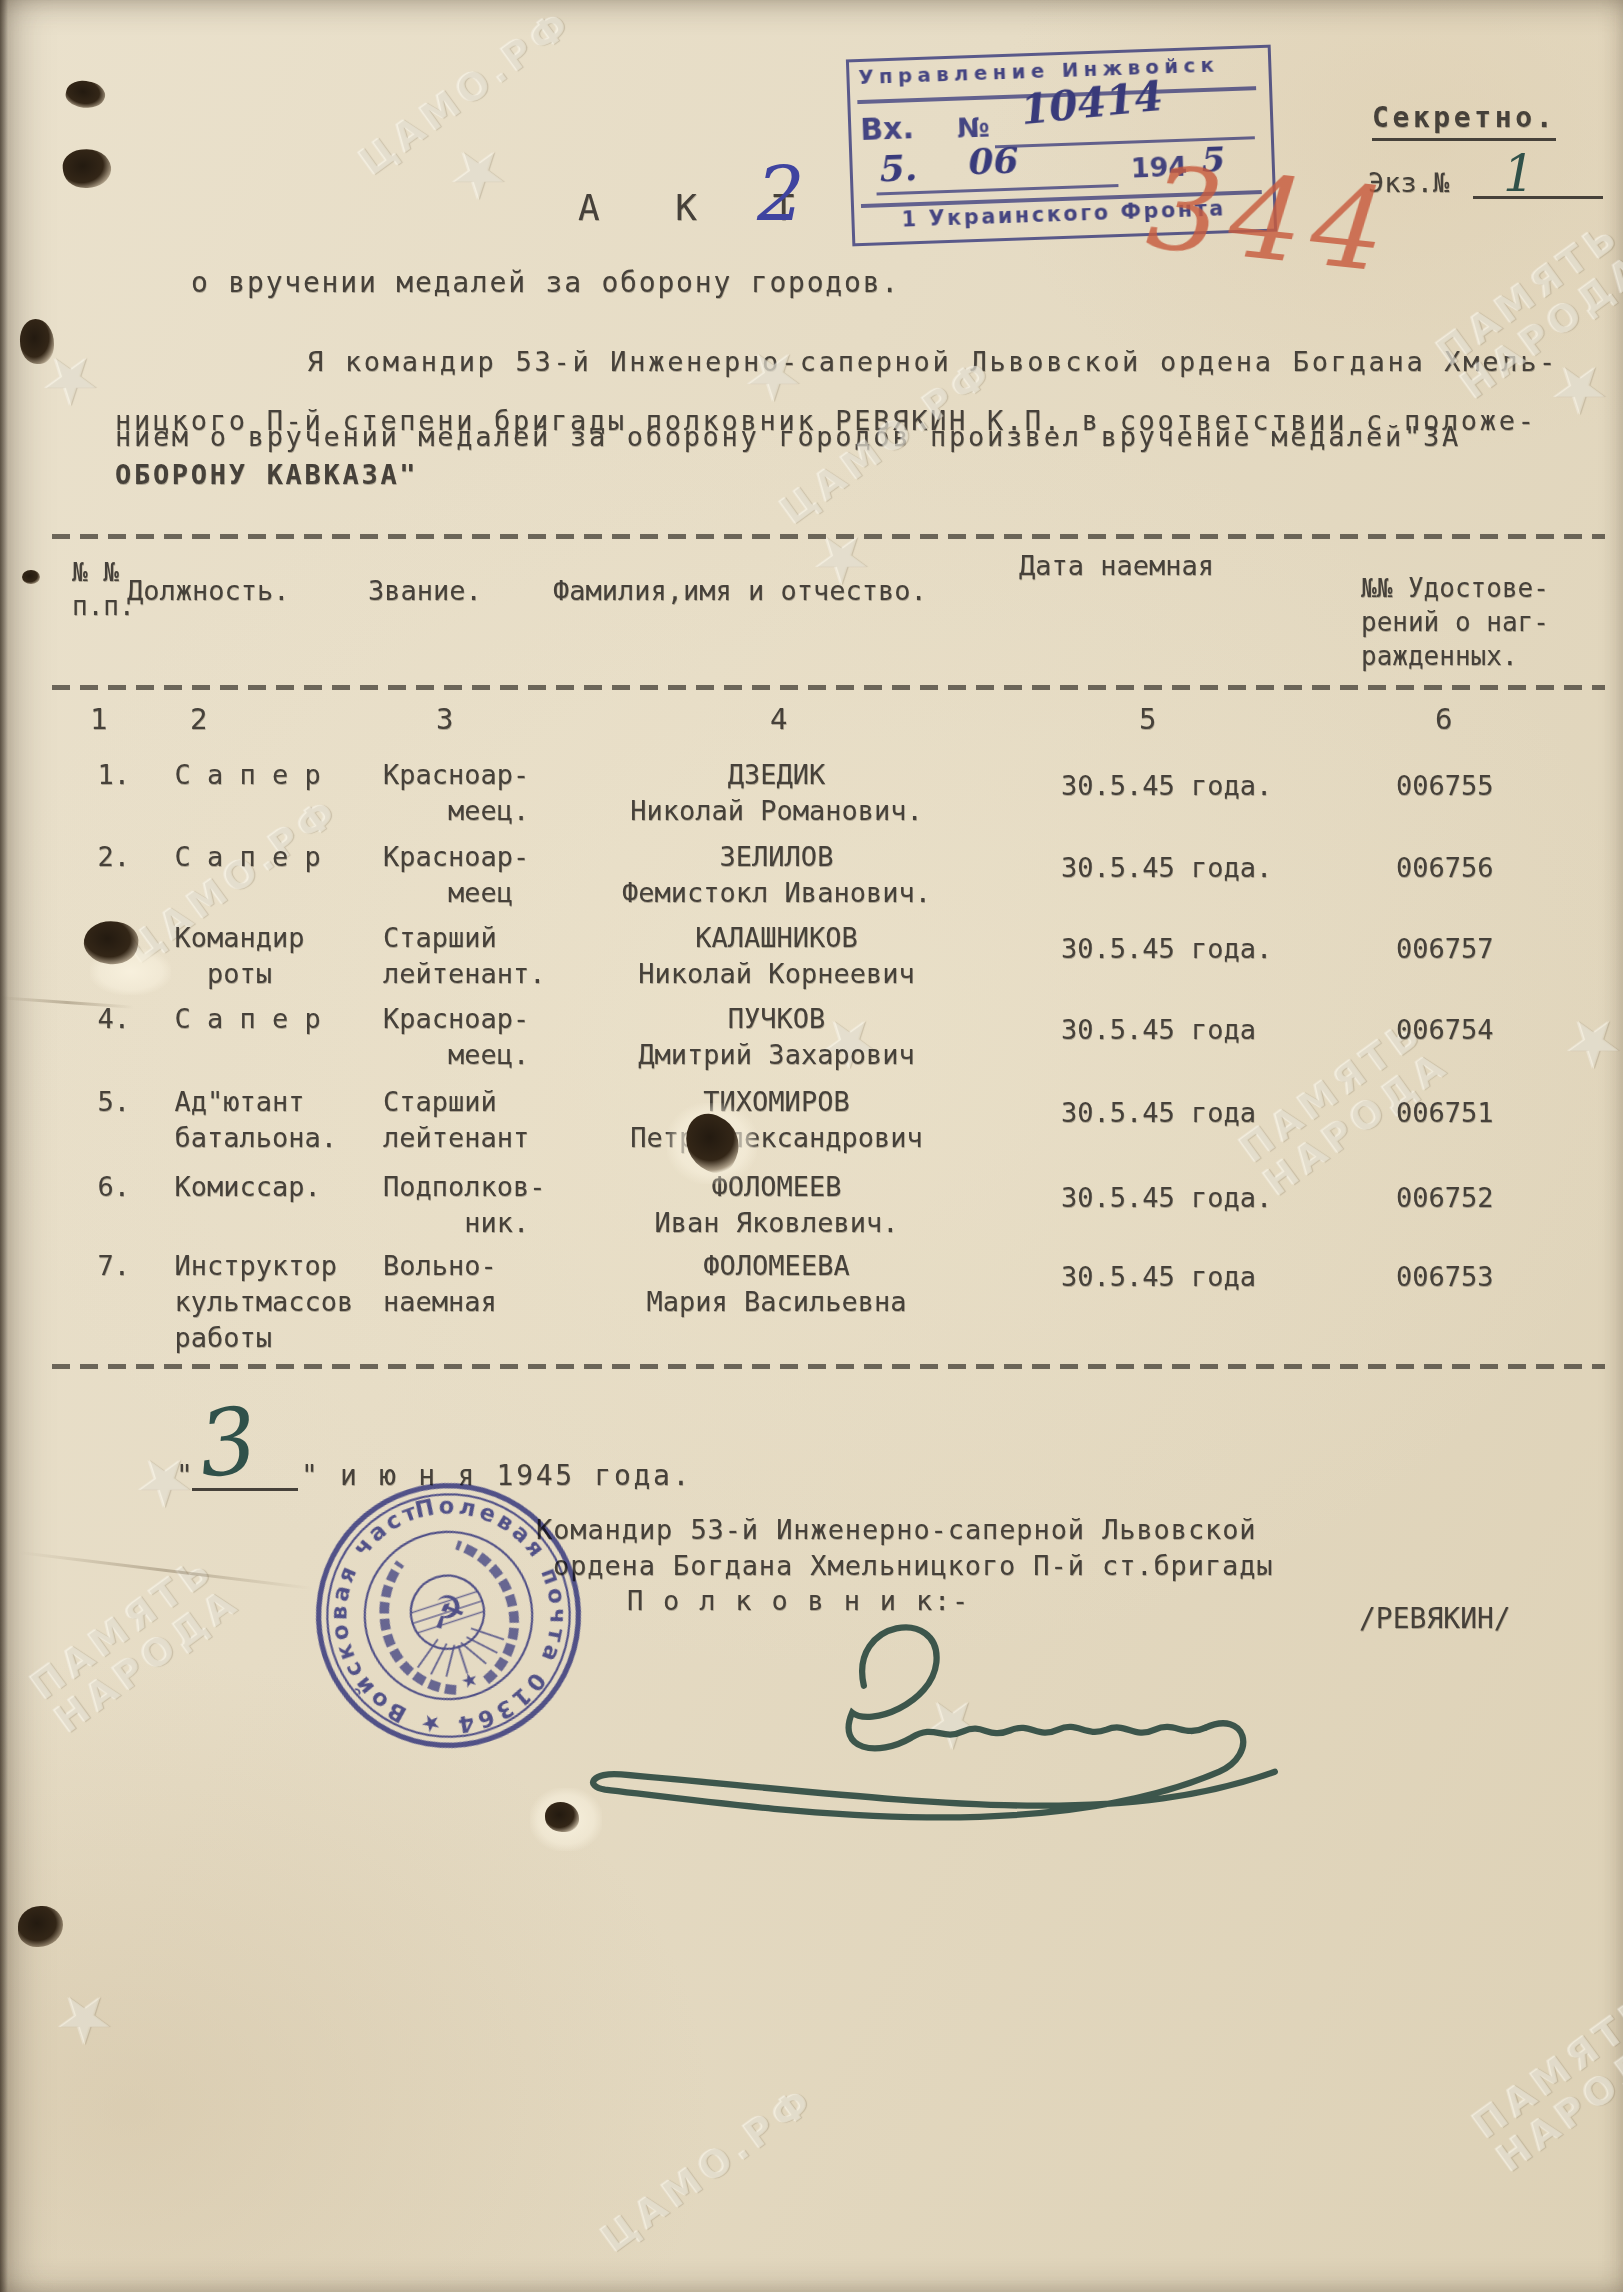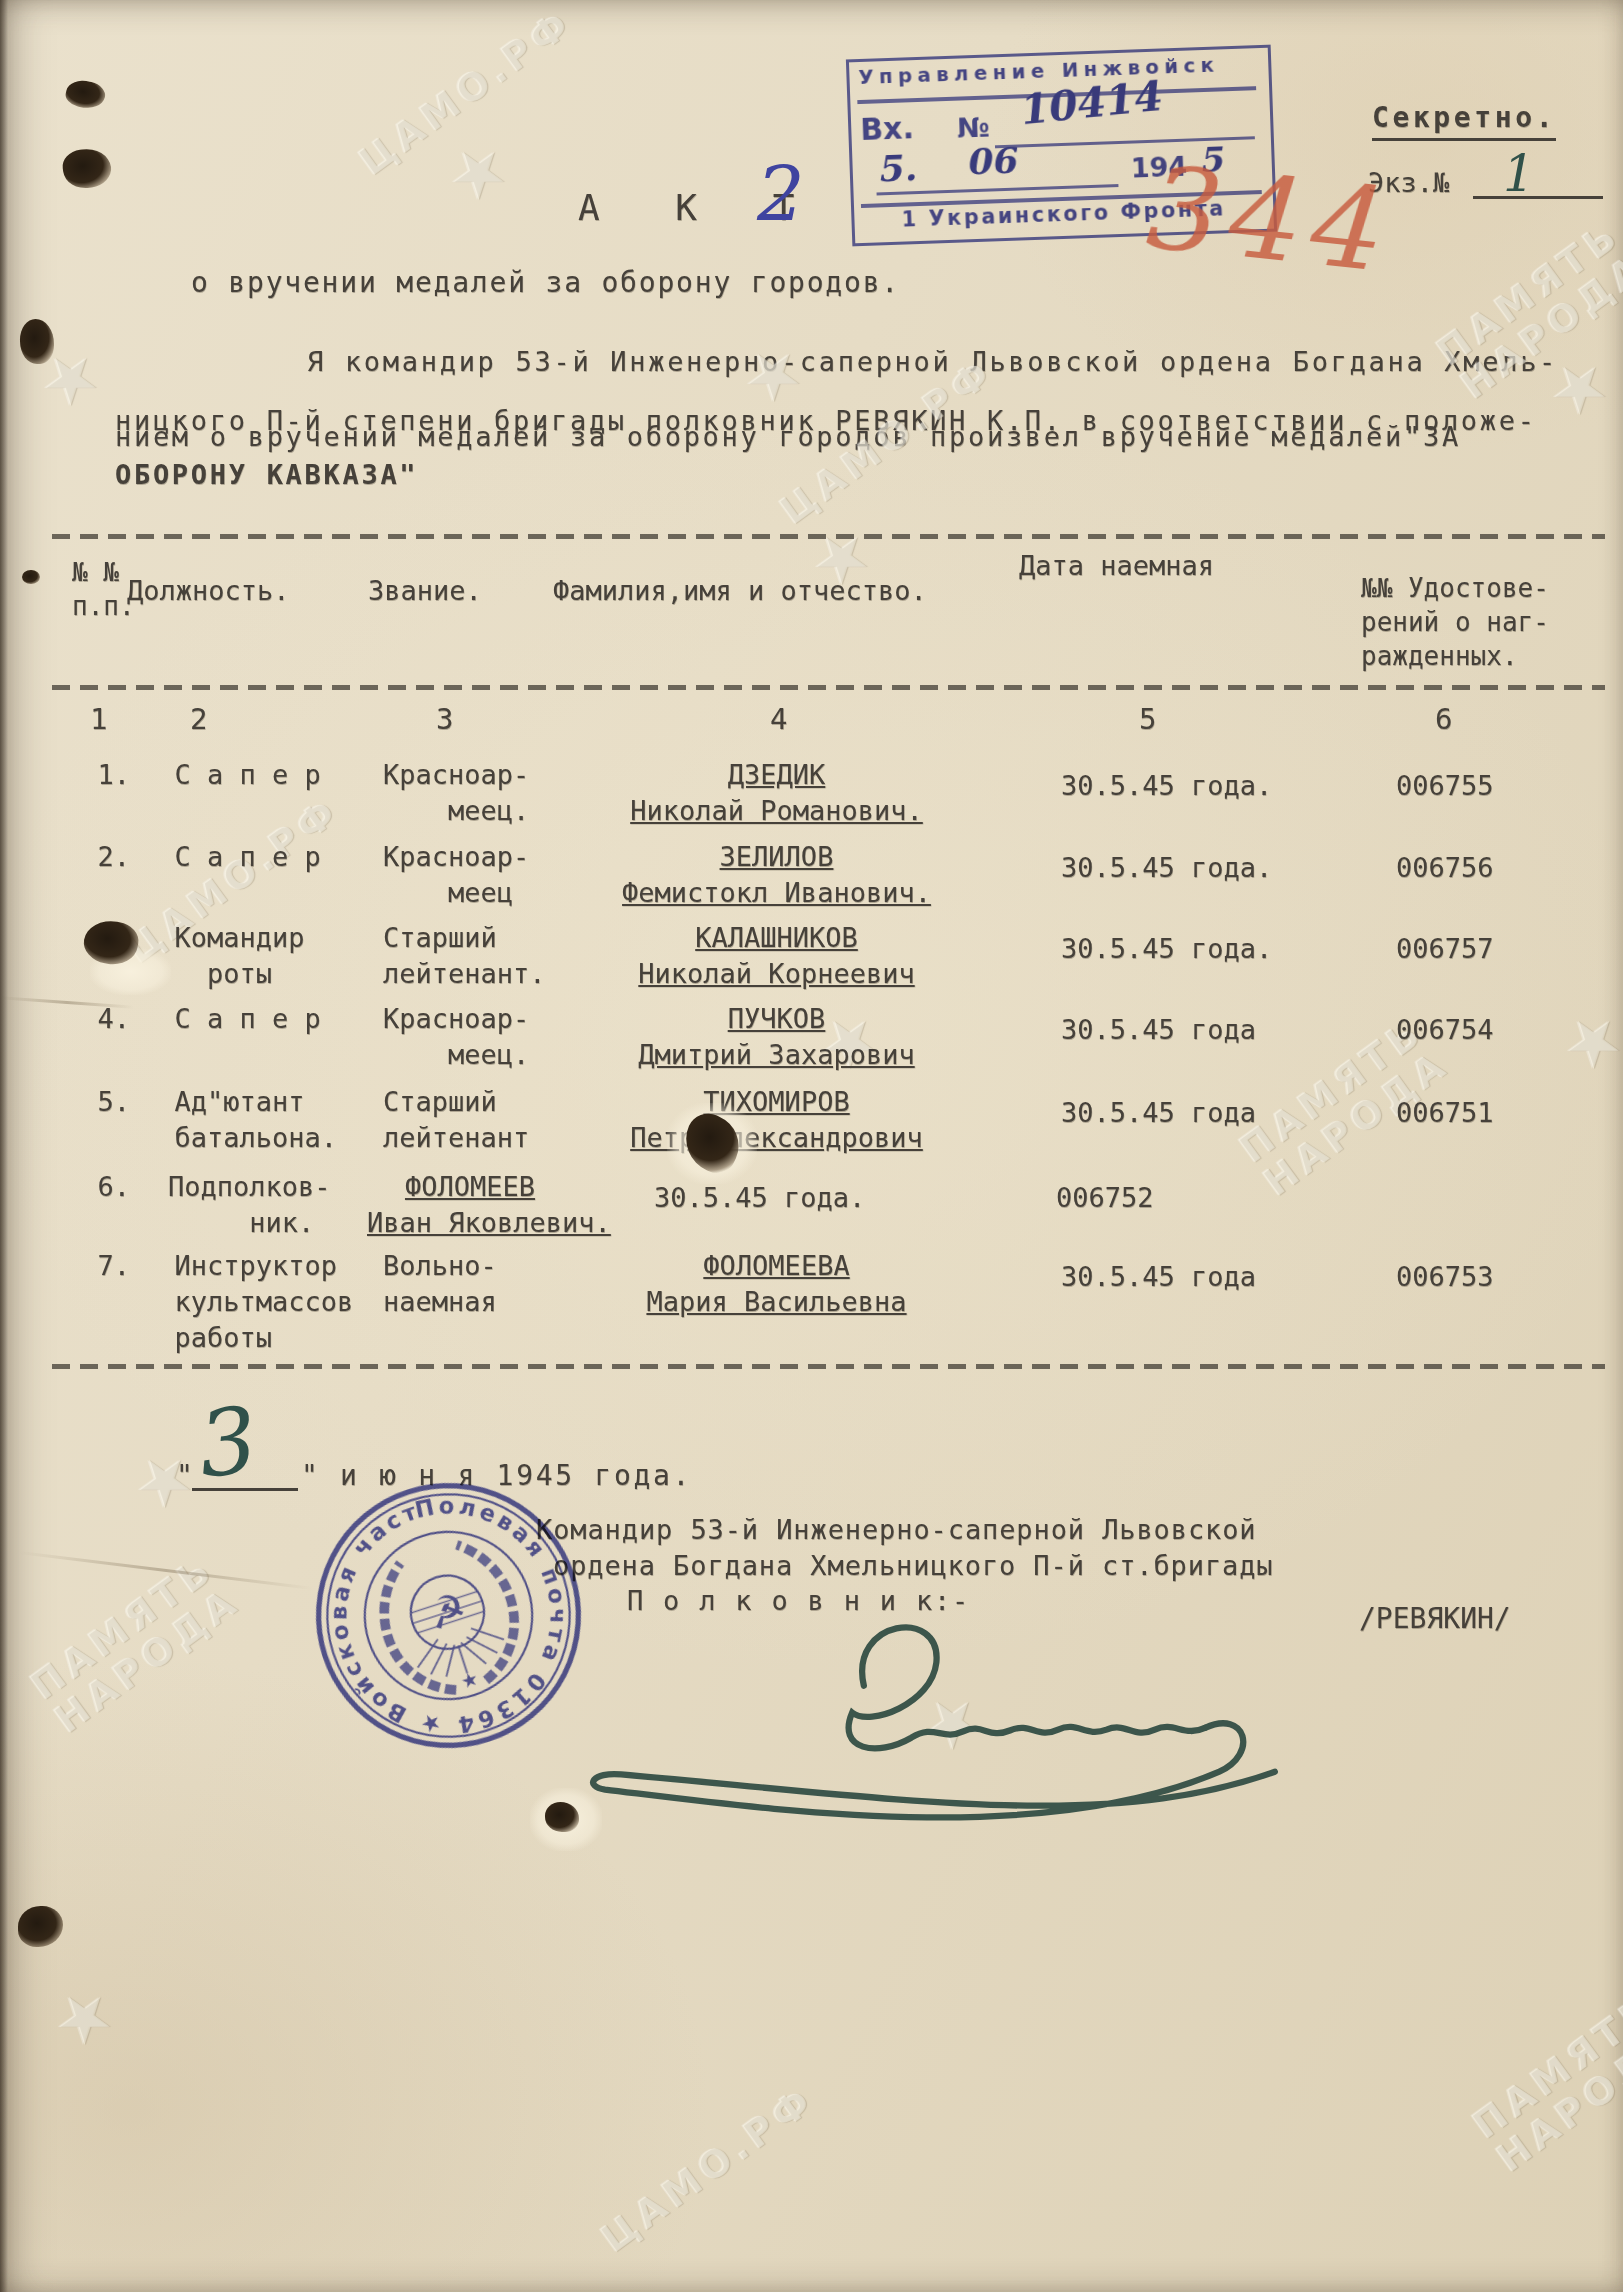--- a/index.html
+++ b/index.html
@@ -40,21 +40,21 @@
   .es-ul4{position:absolute;left:7.2px;top:142px;width:401px;height:3.6px;background:rgba(72,76,166,.8);}
   .es-l4{position:absolute;left:0;top:147px;width:100%;text-align:center;font-size:20.6px;letter-spacing:2.7px;white-space:pre;}
   
   .trow{position:absolute;left:85px;width:1451px;display:grid;
      grid-template-columns:67px 215px 206px 407px 340px 184px;z-index:4;}
   .trow .c{white-space:pre;font-size:27px;line-height:36px;color:#46413a;
      text-shadow:0.5px 0.5px 0 rgba(74,66,52,.35);}
   .trow .num{padding-left:12.5px;}
   .trow .pos{padding-left:22.4px;}
   .trow .rank{padding-left:16px;}
-  .trow .name{text-align:center;text-decoration:underline;}
+  .trow .name{text-align:center;}
   .trow .date{padding-left:81px;padding-top:10.7px;}
   .trow .cert{padding-left:76px;padding-top:10.7px;}
   
   .wm{position:absolute;font-family:"DejaVu Sans","Liberation Sans",sans-serif;font-weight:bold;
      color:rgba(255,252,238,.42);transform:rotate(-36deg);letter-spacing:5.4px;white-space:pre;
      text-shadow:0.9px 0.9px 0.9px rgba(130,116,88,.28),-0.9px -0.9px 0.9px rgba(255,255,255,.35);
      font-size:38px;line-height:41px;z-index:2;}
   .wm.star{font-size:66px;letter-spacing:0;}
   
   .hole{position:absolute;z-index:50;
@@ -197,20 +197,21 @@
 батальона.</div>
     <div class="c rank">Старший
 лейтенант</div>
     <div class="c name">ТИХОМИРОВ
 Петр Александрович</div>
     <div class="c date">30.5.45 года</div>
     <div class="c cert">006751</div>
   </div>
       <div class="trow" style="top: 1169px;">
     <div class="c num">6.</div>
+    <div class="c pos">Комиссар.</div>
     <div class="c rank">Подполков-
      ник.</div>
     <div class="c name">ФОЛОМЕЕВ
 Иван Яковлевич.</div>
     <div class="c date">30.5.45 года.</div>
     <div class="c cert">006752</div>
   </div>
       <div class="trow" style="top: 1248px;">
     <div class="c num">7.</div>
     <div class="c pos">Инструктор

